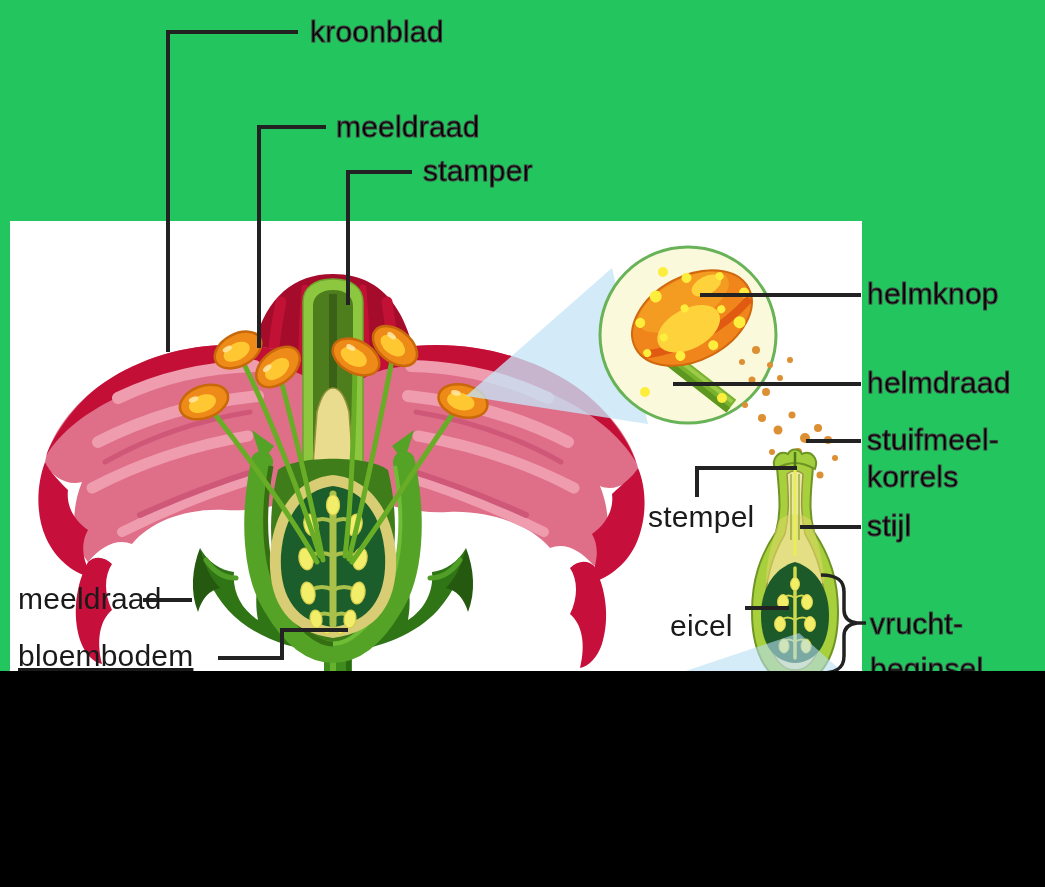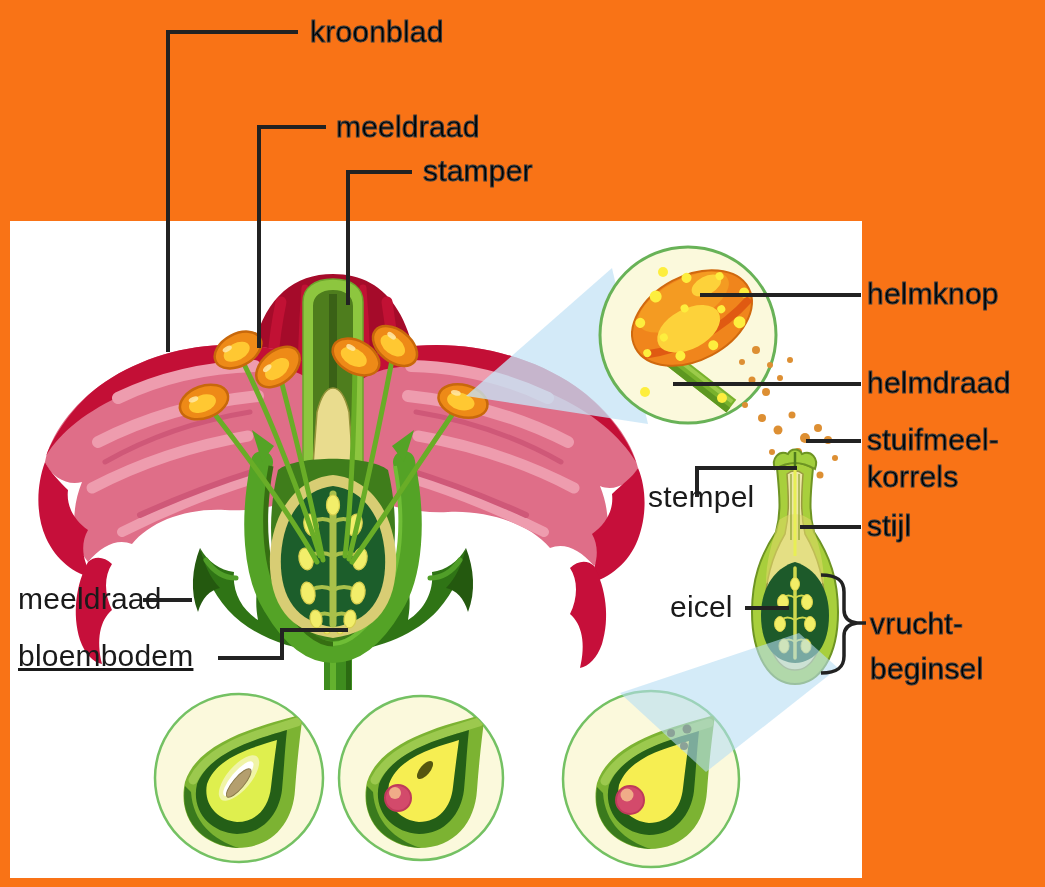--- a/index.html
+++ b/index.html
@@ -1,17 +1,17 @@
 <!DOCTYPE html>
 <html><head>
 <meta charset="utf-8">
 <style>
   html,body{margin:0;padding:0;background:#000;}
   #stage{
-    position:relative;width:1045px;height:887px;background:#f97316;overflow:hidden;
+    position:relative;width:1045px;height:671px;background:#22c55e;overflow:hidden;
     font-family:"Liberation Sans", sans-serif;
   }
   #art{position:absolute;left:0;top:0;}
   .lbl{
     position:absolute;font-size:30px;line-height:34px;white-space:nowrap;
     letter-spacing:0.2px;
   }
   .lbl.solid{color:#1a1a1a;}
   .lbl.ghost{
     color:#000;
@@ -362,17 +362,17 @@
   <div class="lbl ghost" style="left:310px;top:15px;">kroonblad</div>
   <div class="lbl ghost" style="left:336px;top:110px;">meeldraad</div>
   <div class="lbl ghost" style="left:423px;top:154px;">stamper</div>
   <div class="lbl ghost" style="left:867px;top:277px;">helmknop</div>
   <div class="lbl ghost" style="left:867px;top:423px;">stuifmeel-</div>
   <div class="lbl ghost" style="left:867px;top:366px;">helmdraad</div>
   <div class="lbl ghost" style="left:867px;top:460px;">korrels</div>
   <div class="lbl ghost" style="left:867px;top:509px;">stijl</div>
   <div class="lbl ghost" style="left:870px;top:607px;">vrucht-</div>
   <div class="lbl ghost" style="left:870px;top:644px;margin-top:8px;">beginsel</div>
-  <div class="lbl solid" style="left:648px;top:480px;text-align:right;">stempel</div>
-  <div class="lbl solid" style="left:670px;top:590px;">eicel</div>
+  <div class="lbl solid" style="left:648px;top:500px;text-align:right;">stempel</div>
+  <div class="lbl solid" style="left:670px;top:609px;">eicel</div>
   <div class="lbl solid" style="left:18px;top:582px;">meeldraad</div>
   <div class="lbl solid" style="left:18px;top:639px;text-decoration:underline;">bloembodem</div>
 </div>
 
 </body></html>

